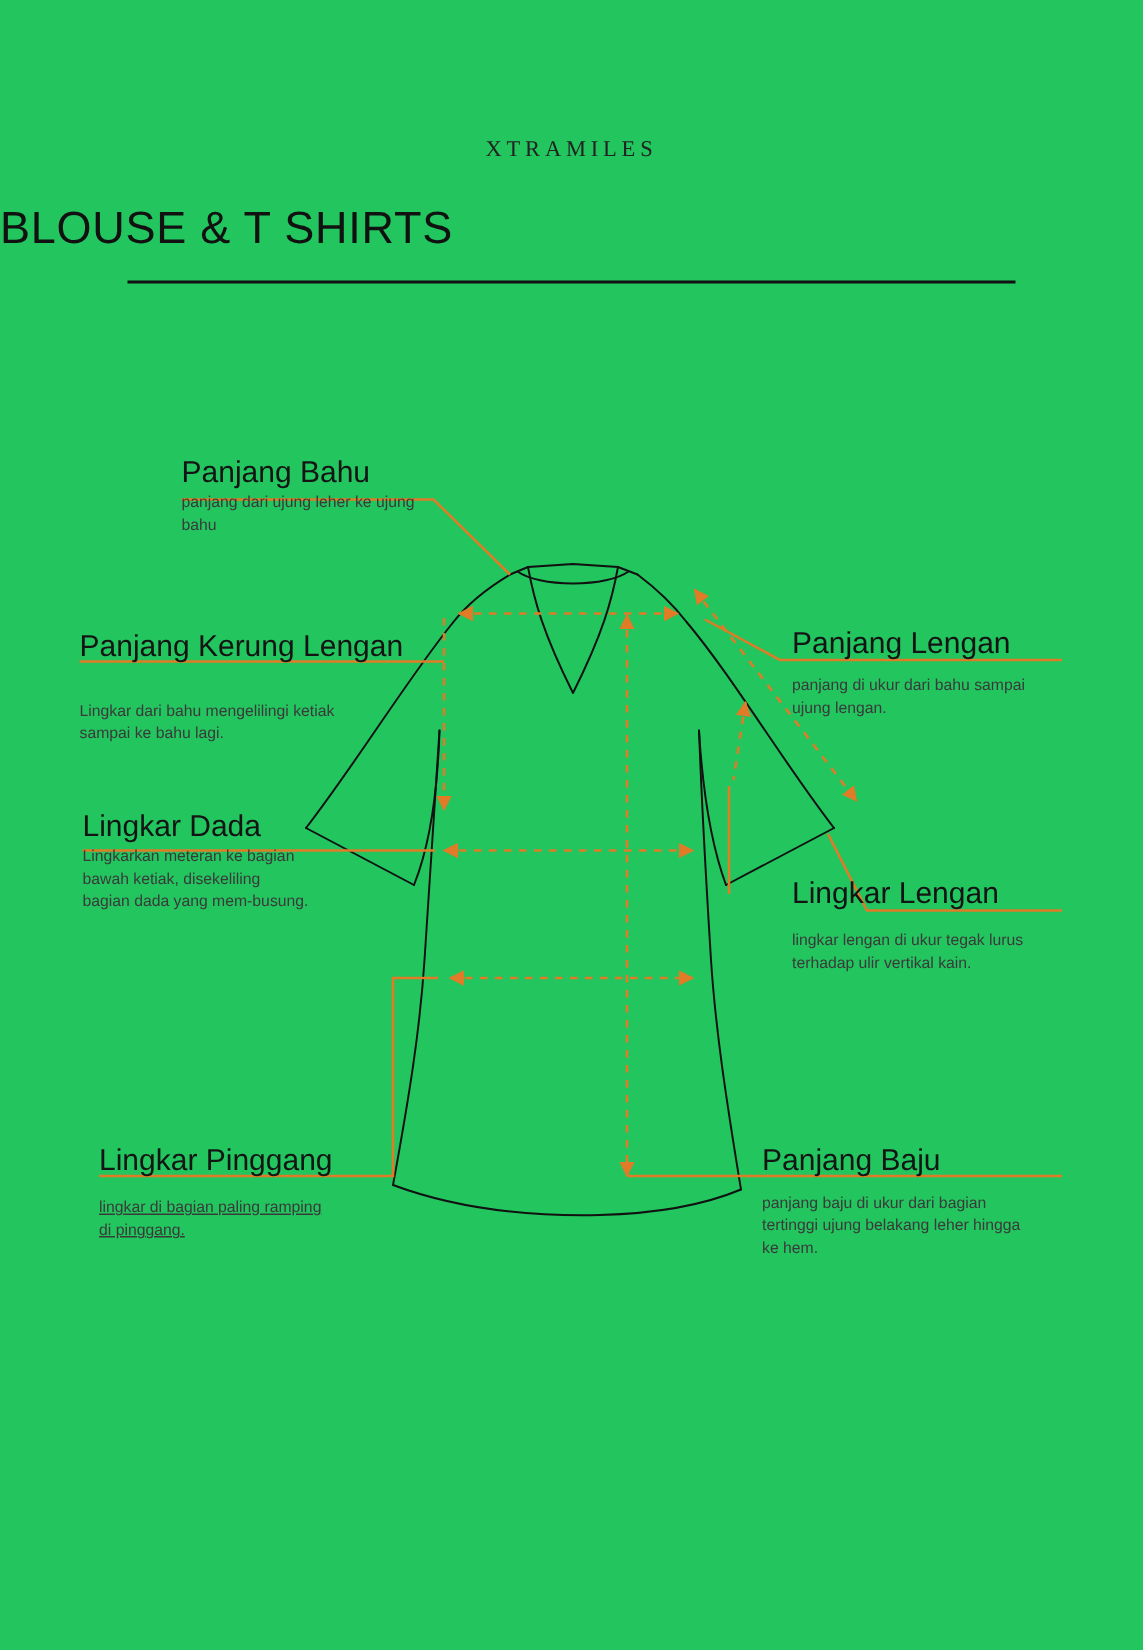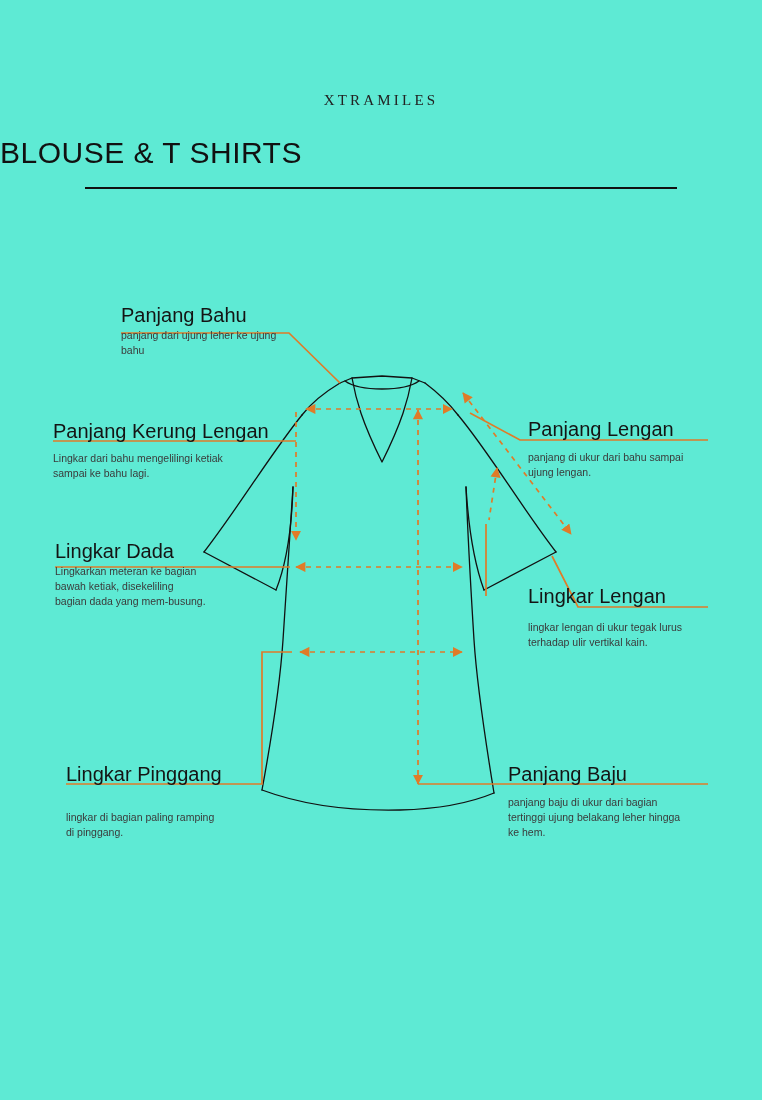--- a/index.html
+++ b/index.html
@@ -11,21 +11,21 @@
     width: 762px;
     height: 1100px;
     position: relative;
     font-family: "Liberation Sans", sans-serif;
     color: #1a1a1a;
     overflow: hidden;
   }
   #sheet {
     position: absolute;
     inset: 0;
-    background: #5eead4;
+    background: #22c55e;
   }
 
   
   .brand {
     position: absolute;
     top: 92px;
     left: 0;
     width: 762px;
     text-align: center;
     font-family: "Liberation Serif", serif;
@@ -186,31 +186,31 @@
     </g>
   </svg>
 
   <div class="label-block ta-left" style="left:121px; top:303px; width:175px;">
     <div class="label-title">Panjang Bahu</div>
     <div class="label-desc" style="width:168px;">panjang dari ujung leher ke ujung bahu</div>
   </div>
 
   <div class="label-block ta-left" style="left:53px; top:419px; width:200px;">
     <div class="label-title">Panjang Kerung Lengan</div>
-    <div class="label-desc" style="width:175px; margin-top:8px;">Lingkar dari bahu mengelilingi ketiak sampai ke bahu lagi.</div>
+    <div class="label-desc" style="width:175px; margin-top:24px;">Lingkar dari bahu mengelilingi ketiak sampai ke bahu lagi.</div>
   </div>
 
   <div class="label-block ta-left" style="left:55px; top:539px; width:175px;">
     <div class="label-title">Lingkar Dada</div>
     <div class="label-desc" style="width:152px; ">Lingkarkan meteran ke bagian bawah ketiak, disekeliling bagian dada yang mem-busung.</div>
   </div>
 
   <div class="label-block ta-left" style="left:66px; top:762px; width:175px;">
     <div class="label-title">Lingkar Pinggang</div>
-    <div class="label-desc" style="width:150px; margin-top:24px;">lingkar di bagian paling ramping di pinggang.</div>
+    <div class="label-desc" style="width:150px; margin-top:12px;text-decoration:underline;">lingkar di bagian paling ramping di pinggang.</div>
   </div>
 
   <div class="label-block ta-right" style="left:528px; top:417px; width:180px;">
     <div class="label-title">Panjang Lengan</div>
     <div class="label-desc" style="width:180px; margin-top:9px;">panjang di ukur dari bahu sampai ujung lengan.</div>
   </div>
 
   <div class="label-block ta-right" style="left:528px; top:584px; width:180px;">
     <div class="label-title">Lingkar Lengan</div>
     <div class="label-desc" style="width:180px; margin-top:12px;">lingkar lengan di ukur tegak lurus terhadap ulir vertikal kain.</div>

